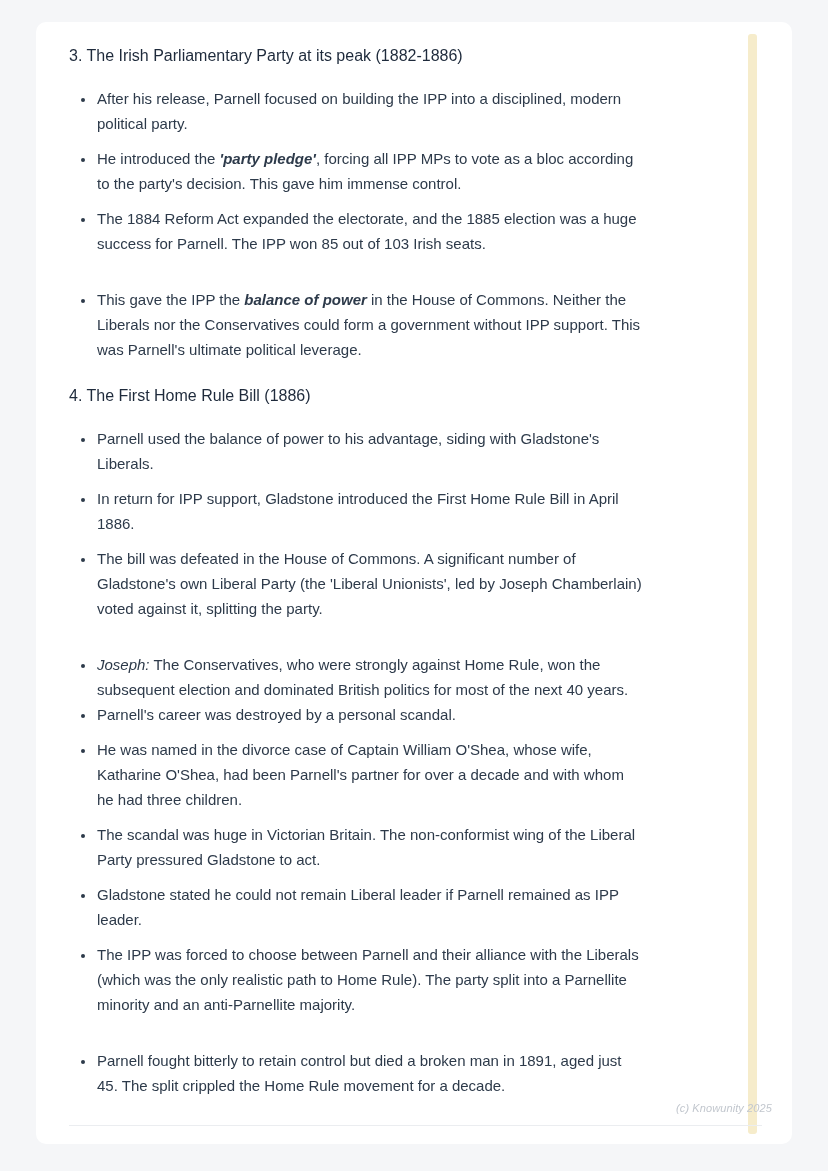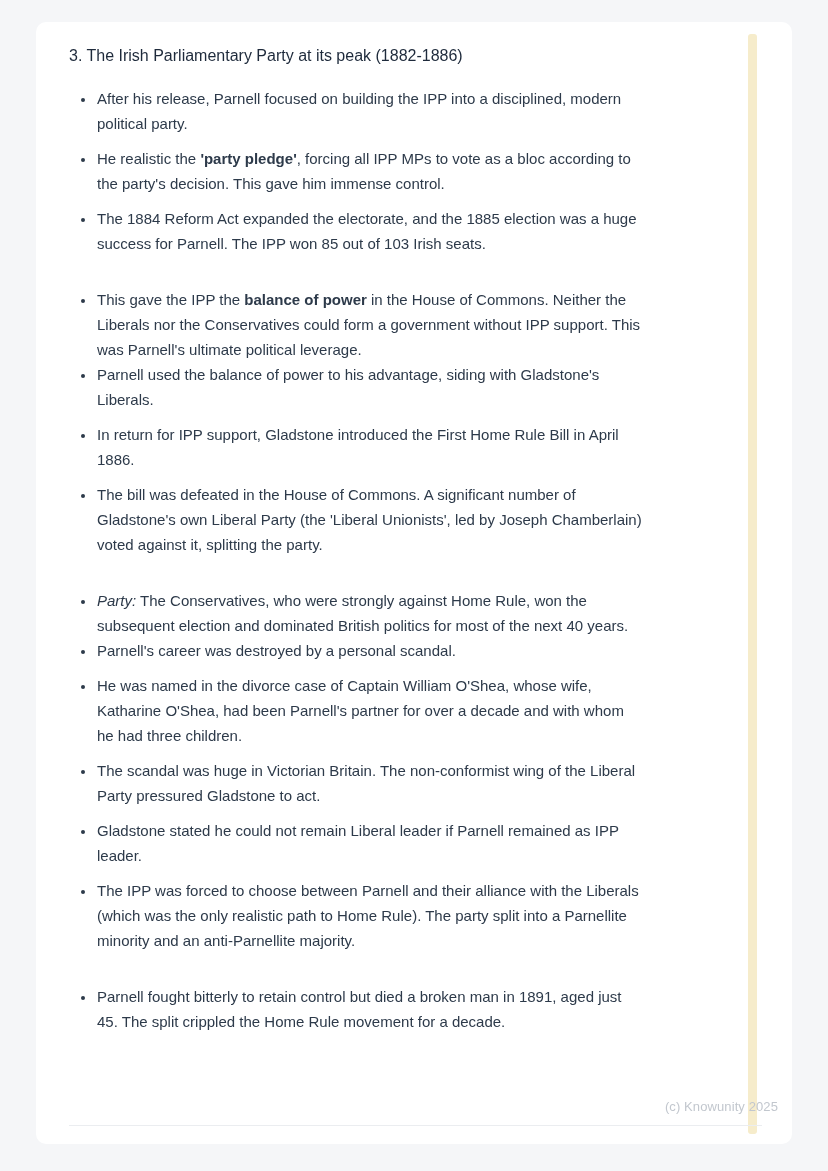--- a/index.html
+++ b/index.html
@@ -63,60 +63,62 @@
     padding-left: 1px;
   }
   ul.bullet-list li:last-child {
     margin-bottom: 0;
     margin-top: 31px;
   }
   ul.bullet-list li::marker {
     color: var(--body-text, #2d3a4a);
     font-size: 13px;
   }
-  .seg-bold { font-weight: 700; }
+  .seg-bold { font-weight: 700; font-style: italic; }
   .seg-italic { font-style: italic; }
   .divider {
     position: absolute;
     left: 33px;
     right: 30px;
     bottom: 18px;
     height: 1px;
     background: var(--divider, #ebedf0);
     z-index: 2;
   }
   .credit {
     position: absolute;
-    right: 14px;
+    right: 20px;
     bottom: 30px;
-    font-size: 13px;
+    font-size: 11px;
     color: var(--footer-text, #c2c7ce);
     z-index: 3;
     letter-spacing: 0.1px;
+    font-style: italic;
   }
 </style>
 </head>
 <body>
 
 <div class="page">
   <div class="card">
     <div class="ribbon"></div>
     <div class="content">
         <h3 class="section-heading">3. The Irish Parliamentary Party at its peak (1882-1886)</h3>
         <ul class="bullet-list">
           <li><span>After his release, Parnell focused on building the IPP into a disciplined, modern political party.</span></li>
-          <li><span>He realistic the </span><span class="seg-bold">'party pledge'</span><span>, forcing all IPP MPs to vote as a bloc according to the party's decision. This gave him immense control.</span></li>
+          <li><span>He introduced the </span><span class="seg-bold">'party pledge'</span><span>, forcing all IPP MPs to vote as a bloc according to the party's decision. This gave him immense control.</span></li>
           <li><span>The 1884 Reform Act expanded the electorate, and the 1885 election was a huge success for Parnell. The IPP won 85 out of 103 Irish seats.</span></li>
           <li><span>This gave the IPP the </span><span class="seg-bold">balance of power</span><span> in the House of Commons. Neither the Liberals nor the Conservatives could form a government without IPP support. This was Parnell's ultimate political leverage.</span></li>
         </ul>
+        <h3 class="section-heading">4. The First Home Rule Bill (1886)</h3>
         <ul class="bullet-list">
           <li><span>Parnell used the balance of power to his advantage, siding with Gladstone's Liberals.</span></li>
           <li><span>In return for IPP support, Gladstone introduced the First Home Rule Bill in April 1886.</span></li>
           <li><span>The bill was defeated in the House of Commons. A significant number of Gladstone's own Liberal Party (the 'Liberal Unionists', led by Joseph Chamberlain) voted against it, splitting the party.</span></li>
-          <li><span class="seg-italic">Party:</span><span> The Conservatives, who were strongly against Home Rule, won the subsequent election and dominated British politics for most of the next 40 years.</span></li>
+          <li><span class="seg-italic">Joseph:</span><span> The Conservatives, who were strongly against Home Rule, won the subsequent election and dominated British politics for most of the next 40 years.</span></li>
         </ul>
         <ul class="bullet-list">
           <li><span>Parnell's career was destroyed by a personal scandal.</span></li>
           <li><span>He was named in the divorce case of Captain William O'Shea, whose wife, Katharine O'Shea, had been Parnell's partner for over a decade and with whom he had three children.</span></li>
           <li><span>The scandal was huge in Victorian Britain. The non-conformist wing of the Liberal Party pressured Gladstone to act.</span></li>
           <li><span>Gladstone stated he could not remain Liberal leader if Parnell remained as IPP leader.</span></li>
           <li><span>The IPP was forced to choose between Parnell and their alliance with the Liberals (which was the only realistic path to Home Rule). The party split into a Parnellite minority and an anti-Parnellite majority.</span></li>
           <li><span>Parnell fought bitterly to retain control but died a broken man in 1891, aged just 45. The split crippled the Home Rule movement for a decade.</span></li>
         </ul>
       </div>

